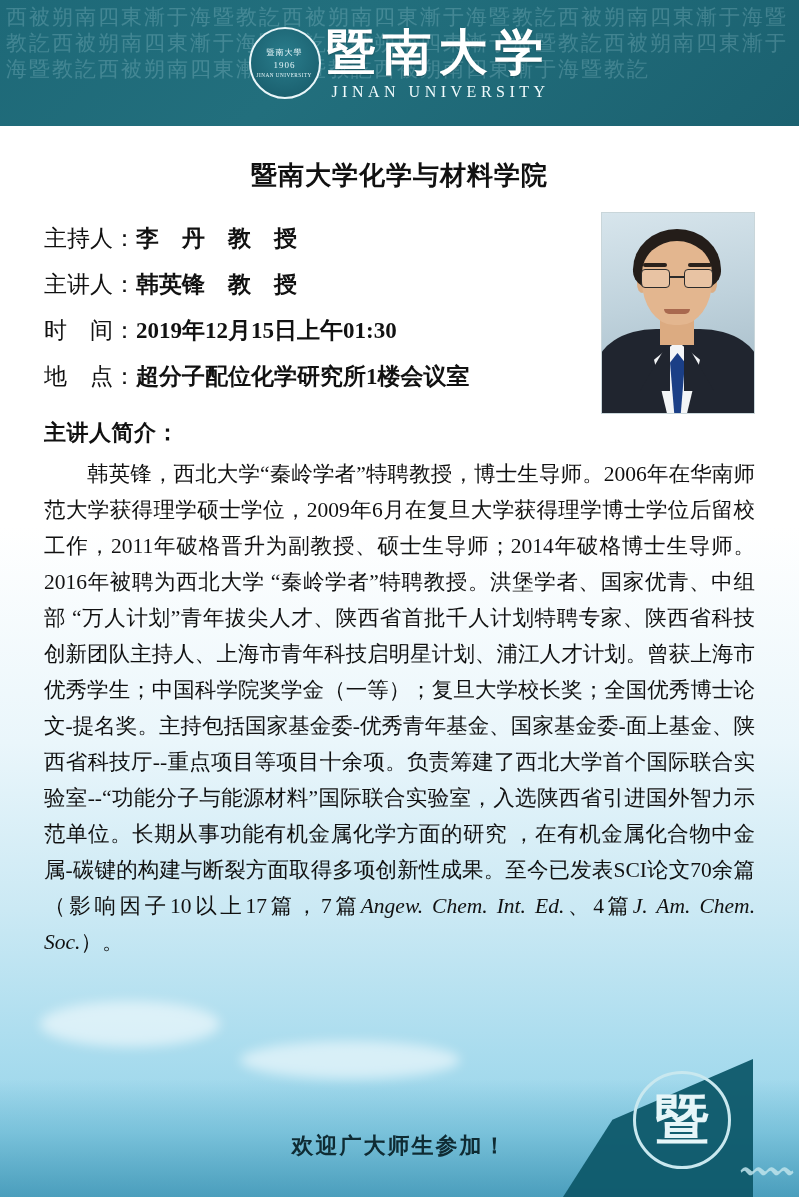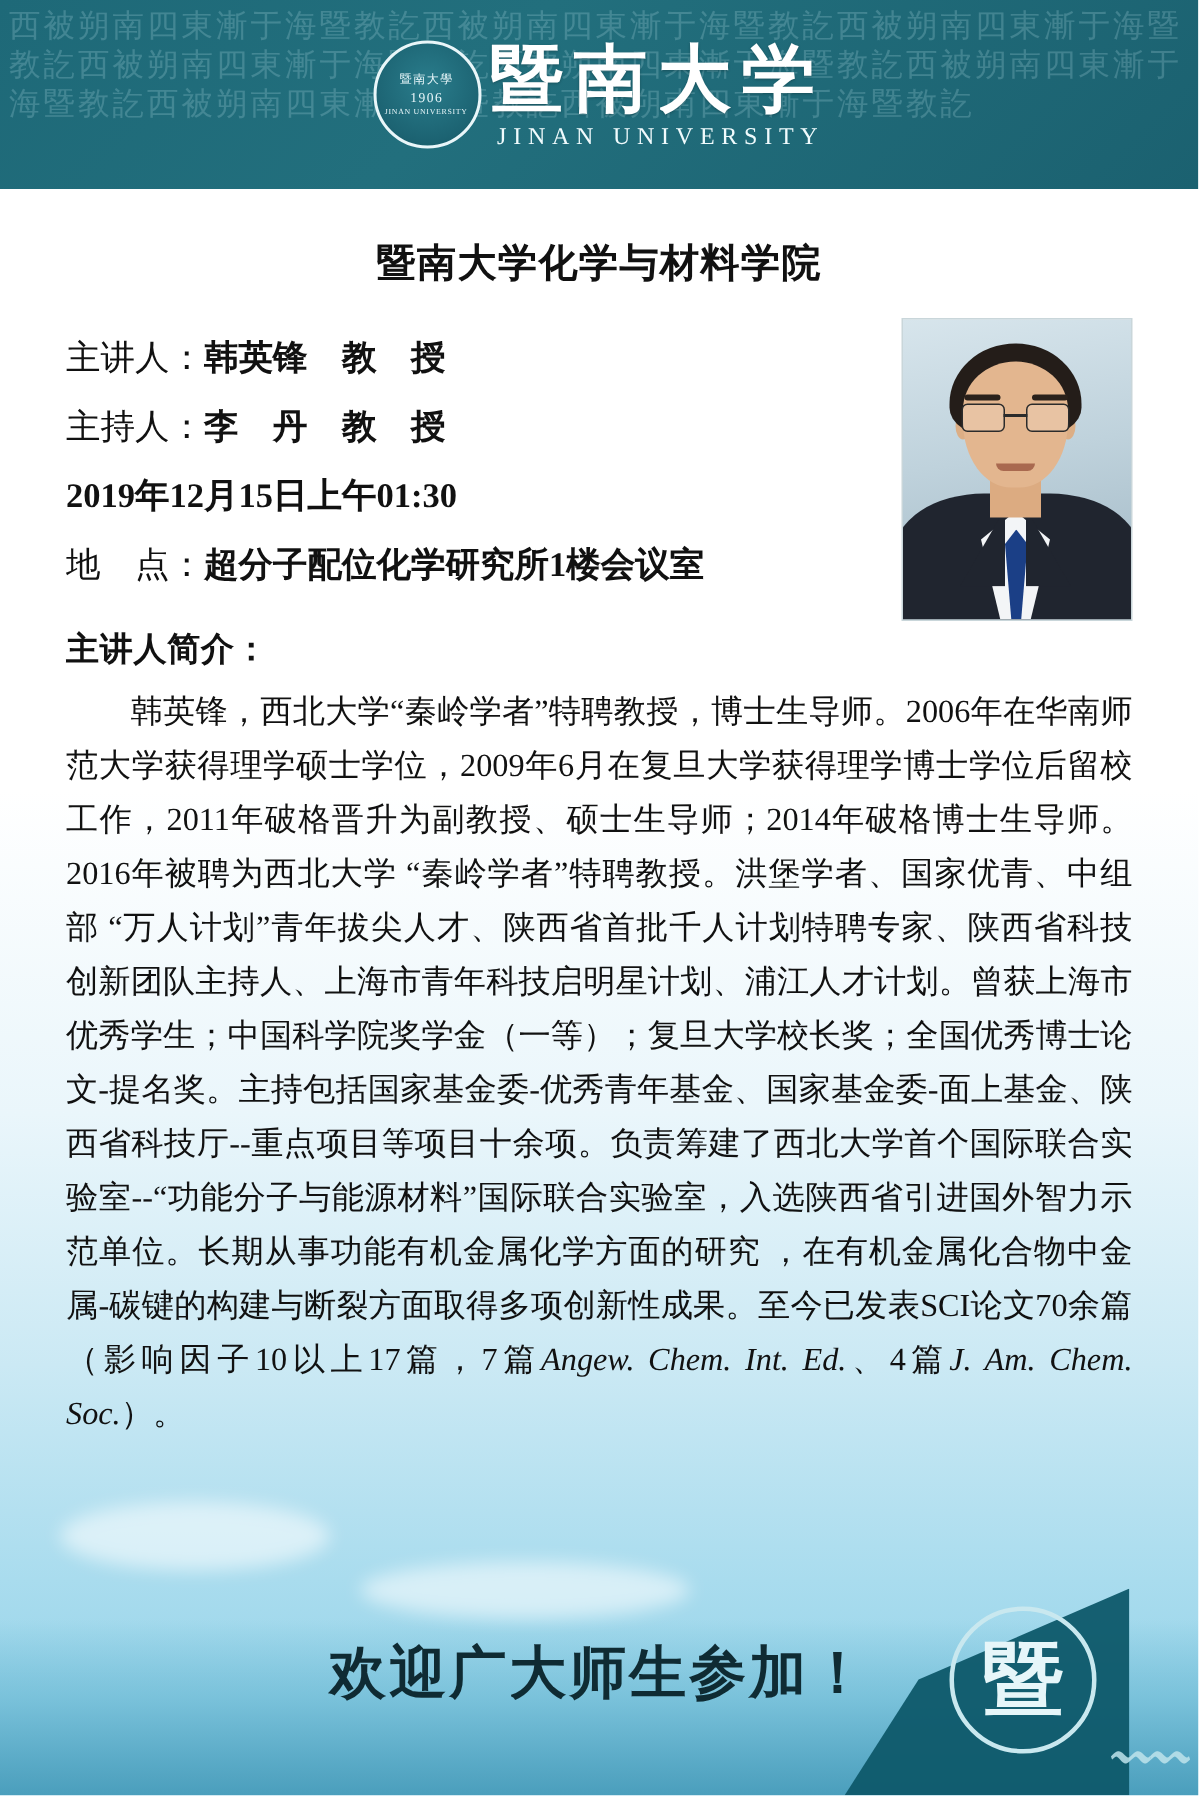--- a/index.html
+++ b/index.html
@@ -300,23 +300,23 @@
     letter-spacing: 0px;
   }
   .bio-body .it {
     font-style: italic;
   }
 
   .welcome {
     position: absolute;
     left: 0;
     right: 0;
-    bottom: 56px;
+    bottom: 36px;
     text-align: center;
-    font-size: 38px;
+    font-size: 22px;
     font-weight: bold;
     letter-spacing: 2px;
     color: #0f2b33;
   }
 
   
   .bottom-deco {
     position: absolute;
     right: 0;
     bottom: 0;
@@ -420,28 +420,29 @@
         <div class="brow-r"></div>
         <div class="glasses">
           <div class="lens l"></div>
           <div class="bridge"></div>
           <div class="lens r"></div>
         </div>
         <div class="mouth"></div>
       </div>
 
       <div class="info-row">
+        <span class="info-label">主持人：</span>
+        <span class="info-value">李　丹　教　授</span>
+      </div>
+      <div class="info-row">
         <span class="info-label">主讲人：</span>
         <span class="info-value">韩英锋　教　授</span>
       </div>
       <div class="info-row">
-        <span class="info-label">主持人：</span>
-        <span class="info-value">李　丹　教　授</span>
-      </div>
-      <div class="info-row">
+        <span class="info-label">时　间：</span>
         <span class="info-value">2019年12月15日上午01:30</span>
       </div>
       <div class="info-row">
         <span class="info-label">地　点：</span>
         <span class="info-value">超分子配位化学研究所1楼会议室</span>
       </div>
     </div>
 
     <div class="bio-head">主讲人简介：</div>
     <div class="bio-body"><span>韩英锋，西北大学“秦岭学者”特聘教授，博士生导师。2006年在华南师范大学获得理学硕士学位，2009年6月在复旦大学获得理学博士学位后留校工作，2011年破格晋升为副教授、硕士生导师；2014年破格博士生导师。2016年被聘为西北大学 “秦岭学者”特聘教授。洪堡学者、国家优青、中组部 “万人计划”青年拔尖人才、陕西省首批千人计划特聘专家、陕西省科技创新团队主持人、上海市青年科技启明星计划、浦江人才计划。曾获上海市优秀学生；中国科学院奖学金（一等）；复旦大学校长奖；全国优秀博士论文-提名奖。主持包括国家基金委-优秀青年基金、国家基金委-面上基金、陕西省科技厅--重点项目等项目十余项。负责筹建了西北大学首个国际联合实验室--“功能分子与能源材料”国际联合实验室，入选陕西省引进国外智力示范单位。长期从事功能有机金属化学方面的研究 ，在有机金属化合物中金属-碳键的构建与断裂方面取得多项创新性成果。至今已发表SCI论文70余篇（影响因子10以上17篇，7篇</span><span class="it">Angew. Chem. Int. Ed.</span><span>、4篇</span><span class="it">J. Am. Chem. Soc.</span><span>）。</span></div>

